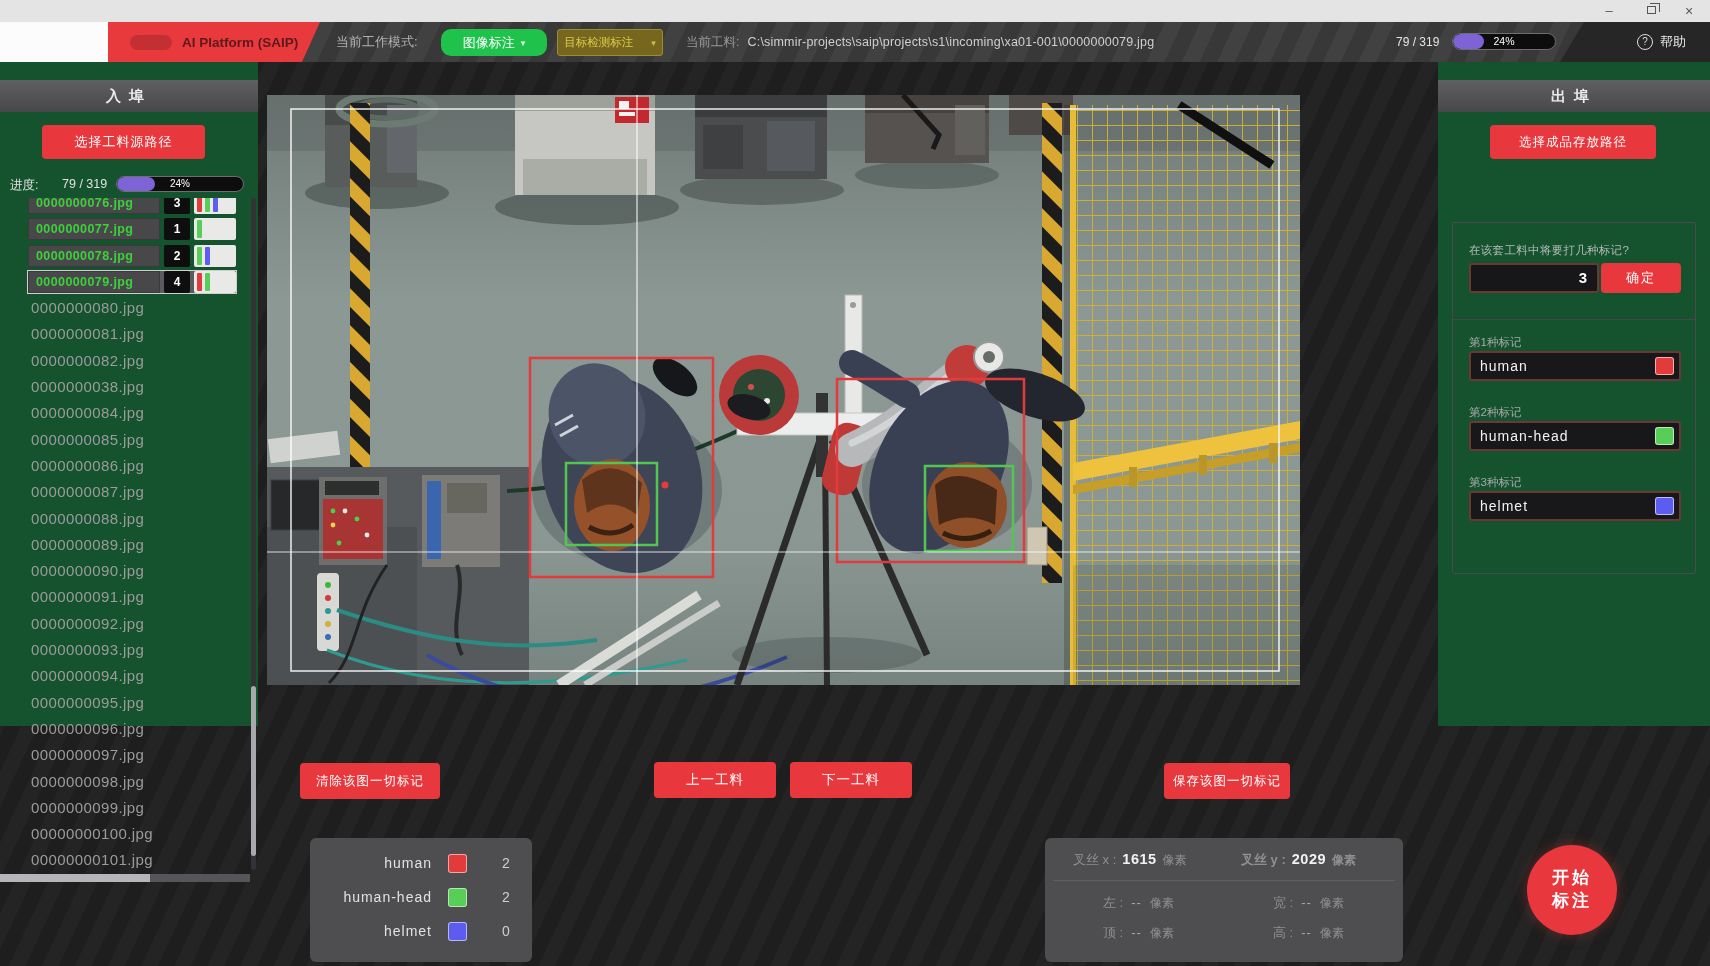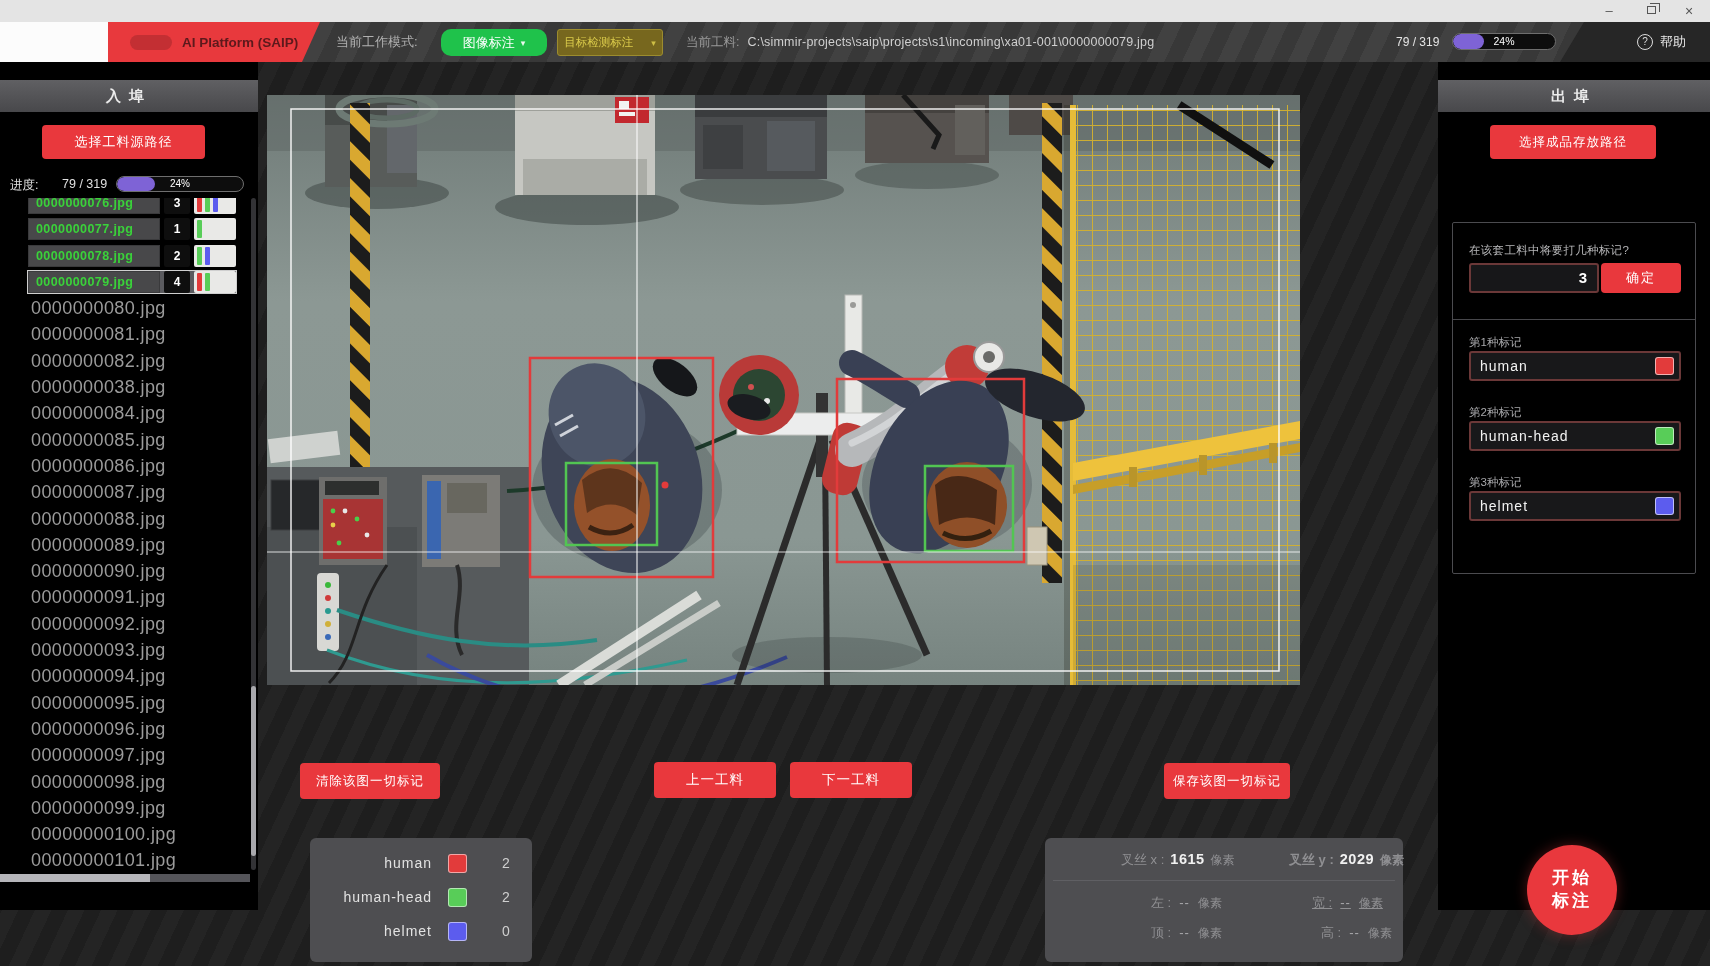--- a/index.html
+++ b/index.html
@@ -43,21 +43,21 @@
     clip-path:polygon(24px 0,100% 0,100% 100%,0 100%); display:flex; align-items:center; justify-content:flex-end; padding-right:24px; gap:7px; }
   .help-icon { width:16px; height:16px; border:1.5px solid #ddd; border-radius:50%; color:#ddd;
     font-size:10px; line-height:14px; text-align:center; }
   .help-label { color:#e8e8e8; font-size:13px; }
 
   
   .content { position:absolute; left:0; top:62px; width:1710px; height:904px;
     background:repeating-linear-gradient(115deg,#242424 0 15px,#1e1e1e 15px 30px); }
 
   
-  .side { position:absolute; top:62px; height:848px; background:#000000; }
+  .side { position:absolute; top:62px; height:664px; background:#14532d; }
   .side-left { left:0; width:258px; }
   .side-right { left:1438px; width:272px; }
   .panel-strip { position:absolute; left:0; right:0; top:18px; height:32px;
     background:linear-gradient(#606063,#48484b); color:#ececec; font-size:15px; font-weight:bold;
     text-align:center; line-height:32px; letter-spacing:8px; }
   .btn-red { background:#e9383d; color:#fff; border:none; border-radius:4px; cursor:pointer;
     display:flex; align-items:center; justify-content:center; }
   .lp-src { position:absolute; left:42px; top:63px; width:163px; height:34px; font-size:13px; letter-spacing:1px; }
   .lp-progress { position:absolute; left:10px; top:114px; height:17px; width:240px; color:#e0e0e0; font-size:12.5px; }
   .lp-progress .plabel { position:absolute; left:0; top:1px; }
@@ -69,21 +69,21 @@
   .file-row { height:22px; margin-bottom:4.3px; }
   .file-row.done { display:flex; gap:4px; align-items:stretch; }
   .file-row.done:first-child { margin-top:-6px; }
   .fname { flex:1; background:#48484a; border:1px solid #3a3a3c; color:#3ad23a; font-size:12.5px;
     line-height:20px; padding-left:7px; letter-spacing:.4px; font-weight:bold; white-space:nowrap; overflow:hidden; }
   .fbadge { width:26px; background:#0e0e0e; color:#fff; font-size:12px; font-weight:bold;
     text-align:center; line-height:22px; border-radius:2px; }
   .fbars { width:42px; background:#e9e9e7; border-radius:2px; display:flex; gap:3px; padding:2px 3px; }
   .fbars span { width:5px; height:100%; border-radius:1px; }
   .file-row.selected { outline:1.5px solid #cfcfcf; background:#5b5b5f; }
-  .file-row.pending { color:#9b9b9b; font-size:18px; line-height:22px; padding-left:3px;
+  .file-row.pending { color:#9b9b9b; font-size:15px; line-height:22px; padding-left:3px;
     letter-spacing:.4px; cursor:pointer; white-space:nowrap; }
   .vscroll { position:absolute; right:2px; top:136px; width:5px; height:672px; background:#333336; border-radius:3px; }
   .vthumb { position:absolute; left:0; width:5px; top:488px; height:170px; background:#a9a9ad; border-radius:3px; }
   .hscroll { position:absolute; left:0; top:812px; width:250px; height:8px; background:#55555a; }
   .hthumb { position:absolute; left:0; top:0; height:8px; width:60%; background:#b5b5ba; }
 
   
   .viewer { position:absolute; left:267px; top:95px; width:1033px; height:590px; background:#7f8d89; overflow:hidden; }
   .viewer svg { display:block; }
 
@@ -97,26 +97,26 @@
   
   .legend { position:absolute; left:310px; top:838px; width:222px; height:124px; background:#4e4e51; border-radius:6px; padding-top:10px; }
   .legend-row { position:relative; height:34px; }
   .legend-label { position:absolute; right:100px; top:7px; color:#e2e2e2; font-size:14px; letter-spacing:1px; }
   .legend-swatch { position:absolute; left:138px; top:6px; width:19px; height:19px; border-radius:3px; border:1px solid rgba(255,255,255,.55); }
   .legend-count { position:absolute; left:192px; top:7px; color:#cfcfcf; font-size:14px; }
 
   
   .coords { position:absolute; left:1045px; top:838px; width:358px; height:124px; background:#4e4e51; border-radius:6px; color:#8f8f92; font-size:13px; }
   .coords .sep { position:absolute; left:8px; right:8px; top:42px; height:1px; background:#5f5f63; }
-  .cd { position:absolute; white-space:nowrap;margin-left:48px; }
+  .cd { position:absolute; white-space:nowrap; }
   .cd b { color:#f1f1f1; font-size:14.5px; margin:0 6px; letter-spacing:.5px; }
   .cd i { font-style:normal; color:#8f8f92; font-size:12px; }
   .cd .dim { color:#a9a9ac; margin:0 8px; letter-spacing:1px; }
   .g1 { left:28px; top:13px; } .g2 { left:196px; top:13px;font-weight:bold; }
-  .r1l { left:58px; top:56px; } .r1r { left:219px; top:56px;text-decoration:underline; }
+  .r1l { left:58px; top:56px; } .r1r { left:228px; top:56px; }
   .r2l { left:58px; top:86px; } .r2r { left:228px; top:86px; }
 
   
   .rp-out { position:absolute; left:52px; top:63px; width:166px; height:34px; font-size:12.5px; letter-spacing:1px; }
   .rp-tabs { position:absolute; left:14px; top:130px; width:244px; height:30px; display:flex; }
   .rp-tab { flex:1; height:30px; font-size:12.5px; display:flex; align-items:center; justify-content:center;
     color:#8d8d90; background:#343437; cursor:pointer; letter-spacing:.5px; }
   .rp-tab.active { background:#e9383d; color:#fff; font-weight:bold; }
   .rp-box { position:absolute; left:14px; top:160px; width:244px; height:352px; border:1px solid #4b4b4f; border-radius:2px; }
   .rp-q { position:absolute; left:16px; top:20px; color:#b8b8ba; font-size:11.5px; letter-spacing:.3px; }

